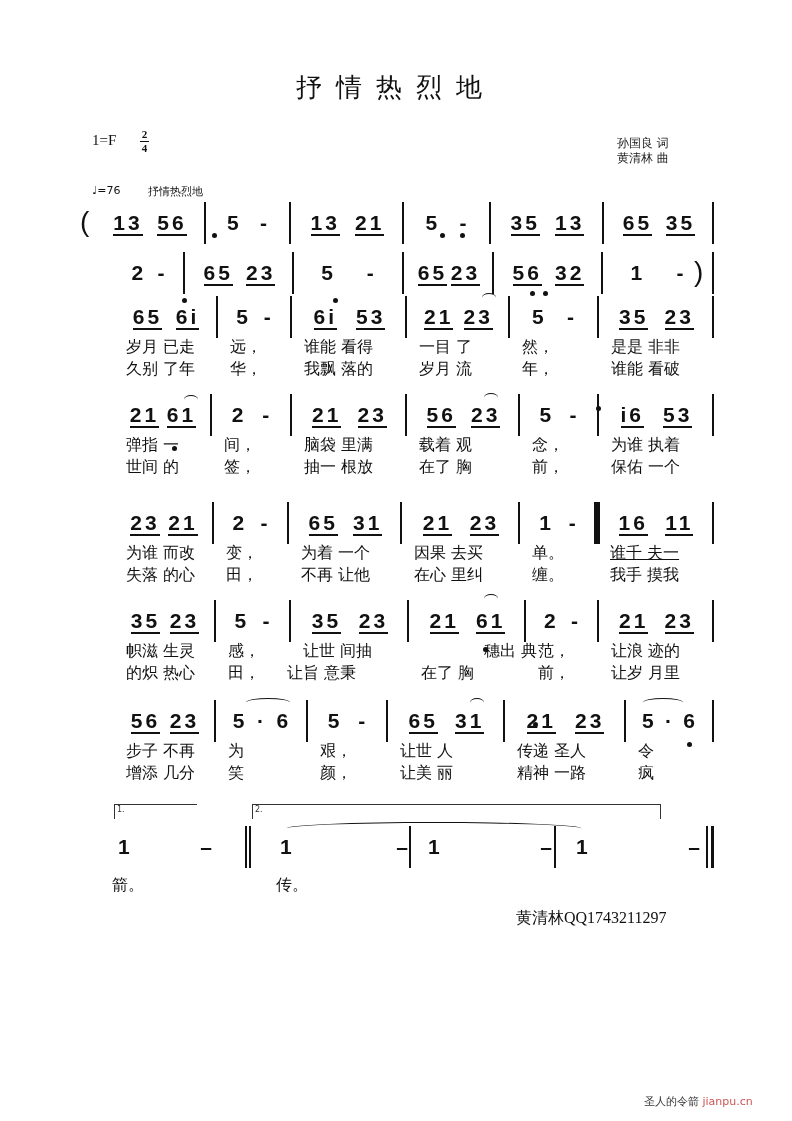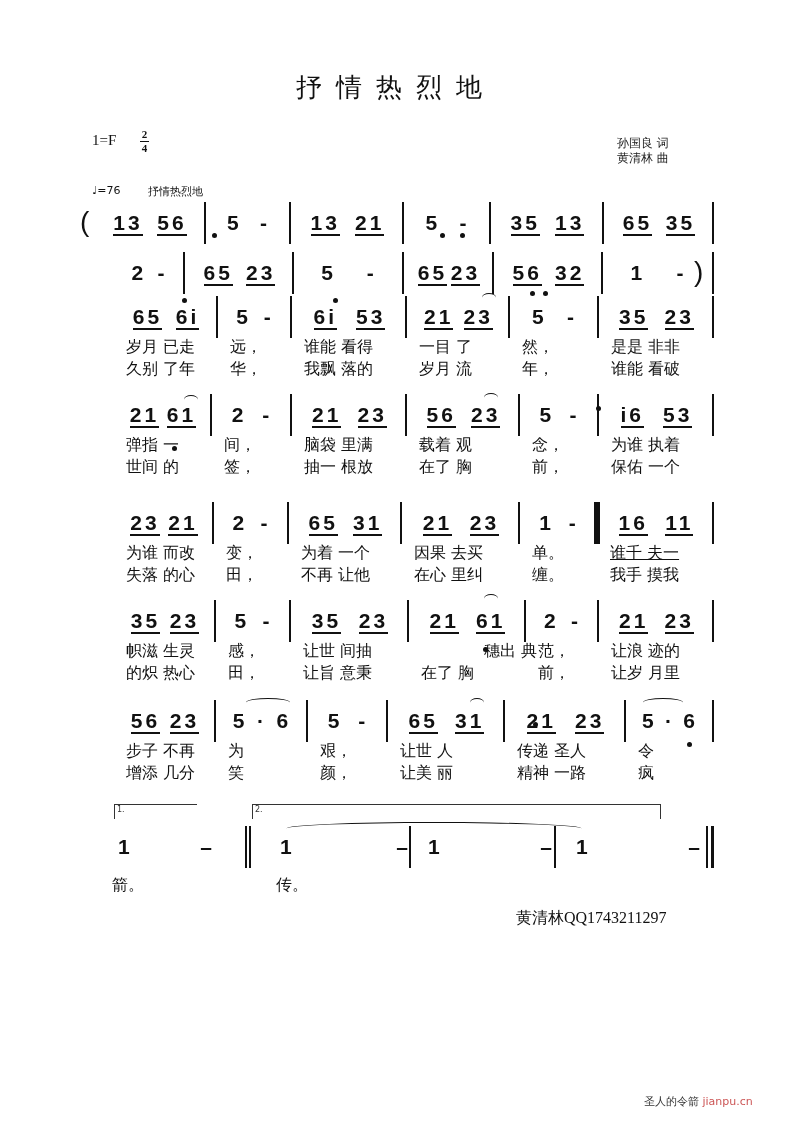--- a/index.html
+++ b/index.html
@@ -262,21 +262,21 @@
       <span style="letter-spacing: 3px; border-bottom: 2px solid rgb(17, 17, 17);">23</span>
     </div>
     <div class="lyr" style="left: 126px; top: 642px;">帜滋 生灵</div>
     <div class="lyr" style="left: 228px; top: 642px;">感，</div>
     <div class="lyr" style="left: 303px; top: 642px;">让世 间抽</div>
     <div class="lyr" style="left: 444px; top: 642px; margin-left: 40px;">穗出 典</div>
     <div class="lyr" style="left: 538px; top: 642px;">范，</div>
     <div class="lyr" style="left: 611px; top: 642px;">让浪 迹的</div>
     <div class="lyr" style="left: 126px; top: 664px;">的炽 热心</div>
     <div class="lyr" style="left: 228px; top: 664px;">田，</div>
-    <div class="lyr" style="left: 303px; top: 664px; text-align: right;">让旨 意秉</div>
+    <div class="lyr" style="left: 287px; top: 664px; text-align: right;">让旨 意秉</div>
     <div class="lyr" style="left: 421px; top: 664px;">在了 胸</div>
     <div class="lyr" style="left: 538px; top: 664px;">前，</div>
     <div class="lyr" style="left: 611px; top: 664px;">让岁 月里</div>
     <div class="bl" style="left: 214px; top: 700px; height: 42px;"></div>
     <div class="bl" style="left: 306px; top: 700px; height: 42px;"></div>
     <div class="bl" style="left: 386px; top: 700px; height: 42px;"></div>
     <div class="bl" style="left: 503px; top: 700px; height: 42px;"></div>
     <div class="bl" style="left: 624px; top: 700px; height: 42px;"></div>
     <div class="bl" style="left: 712px; top: 700px; height: 42px;"></div>
     <div class="note" style="left: 126px; top: 710px; width: 78px; display: flex; justify-content: space-around;">

